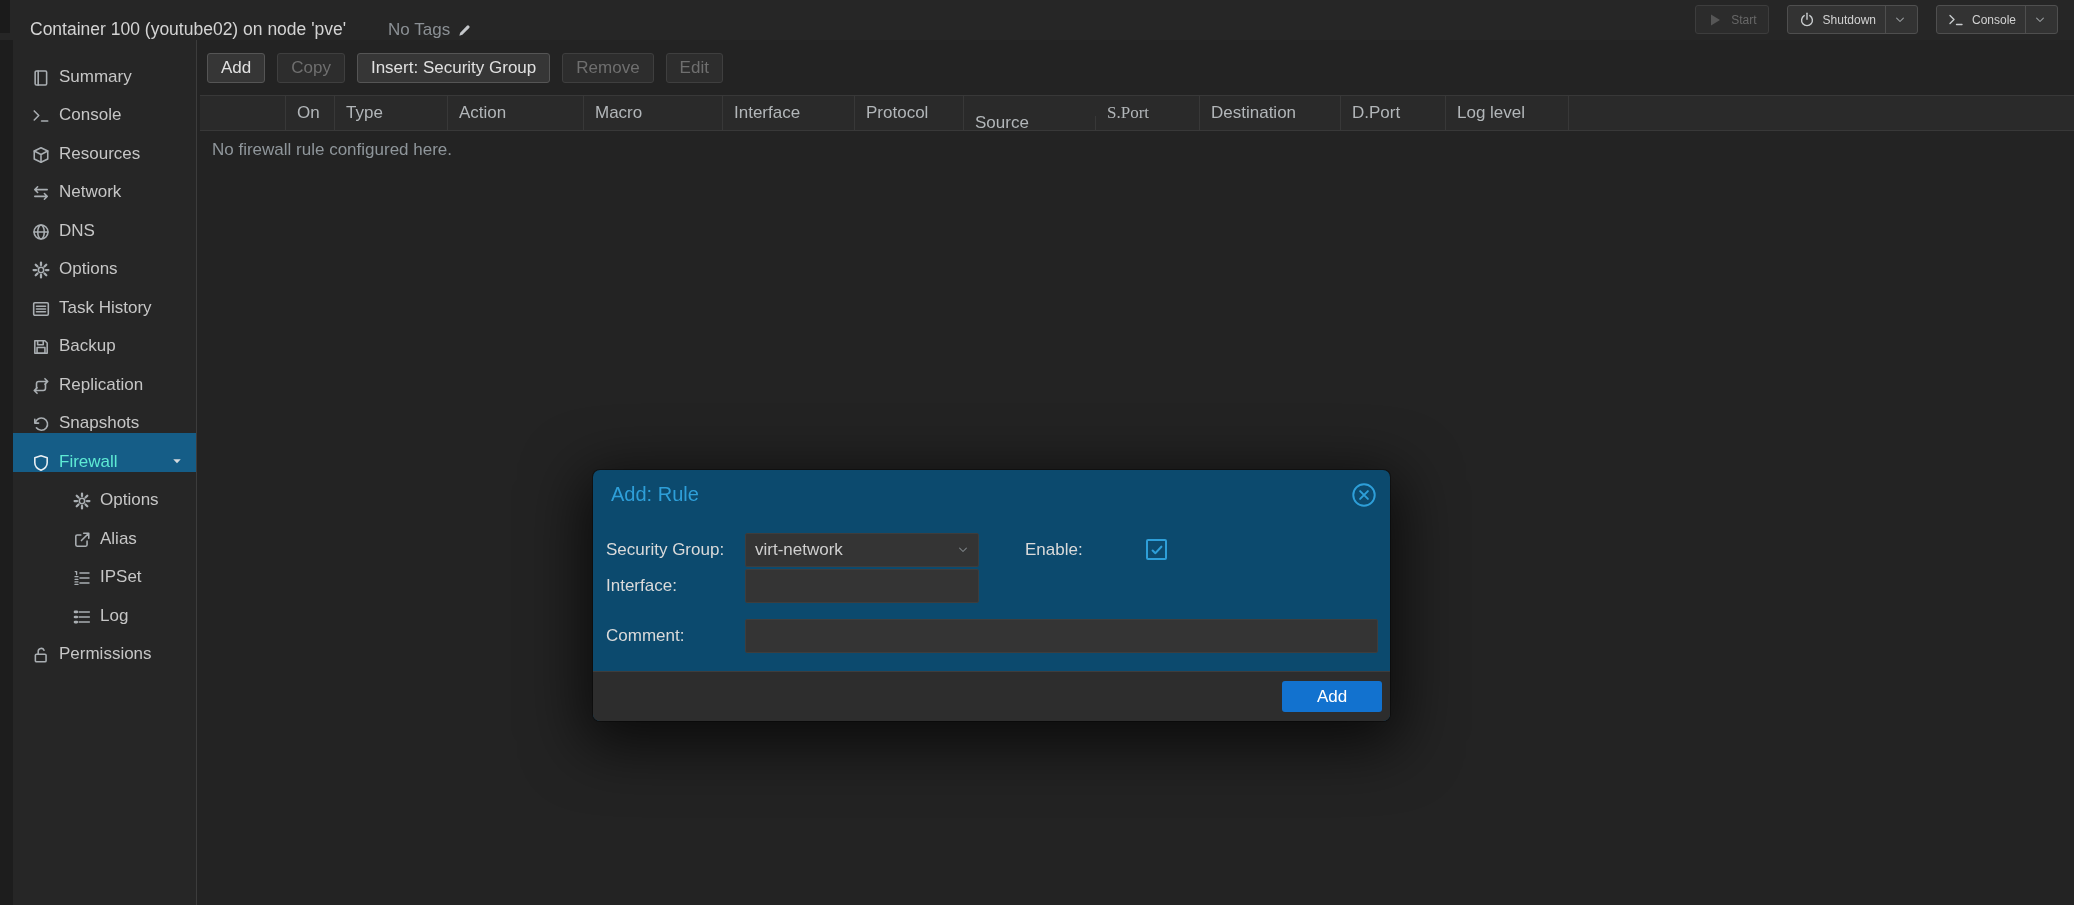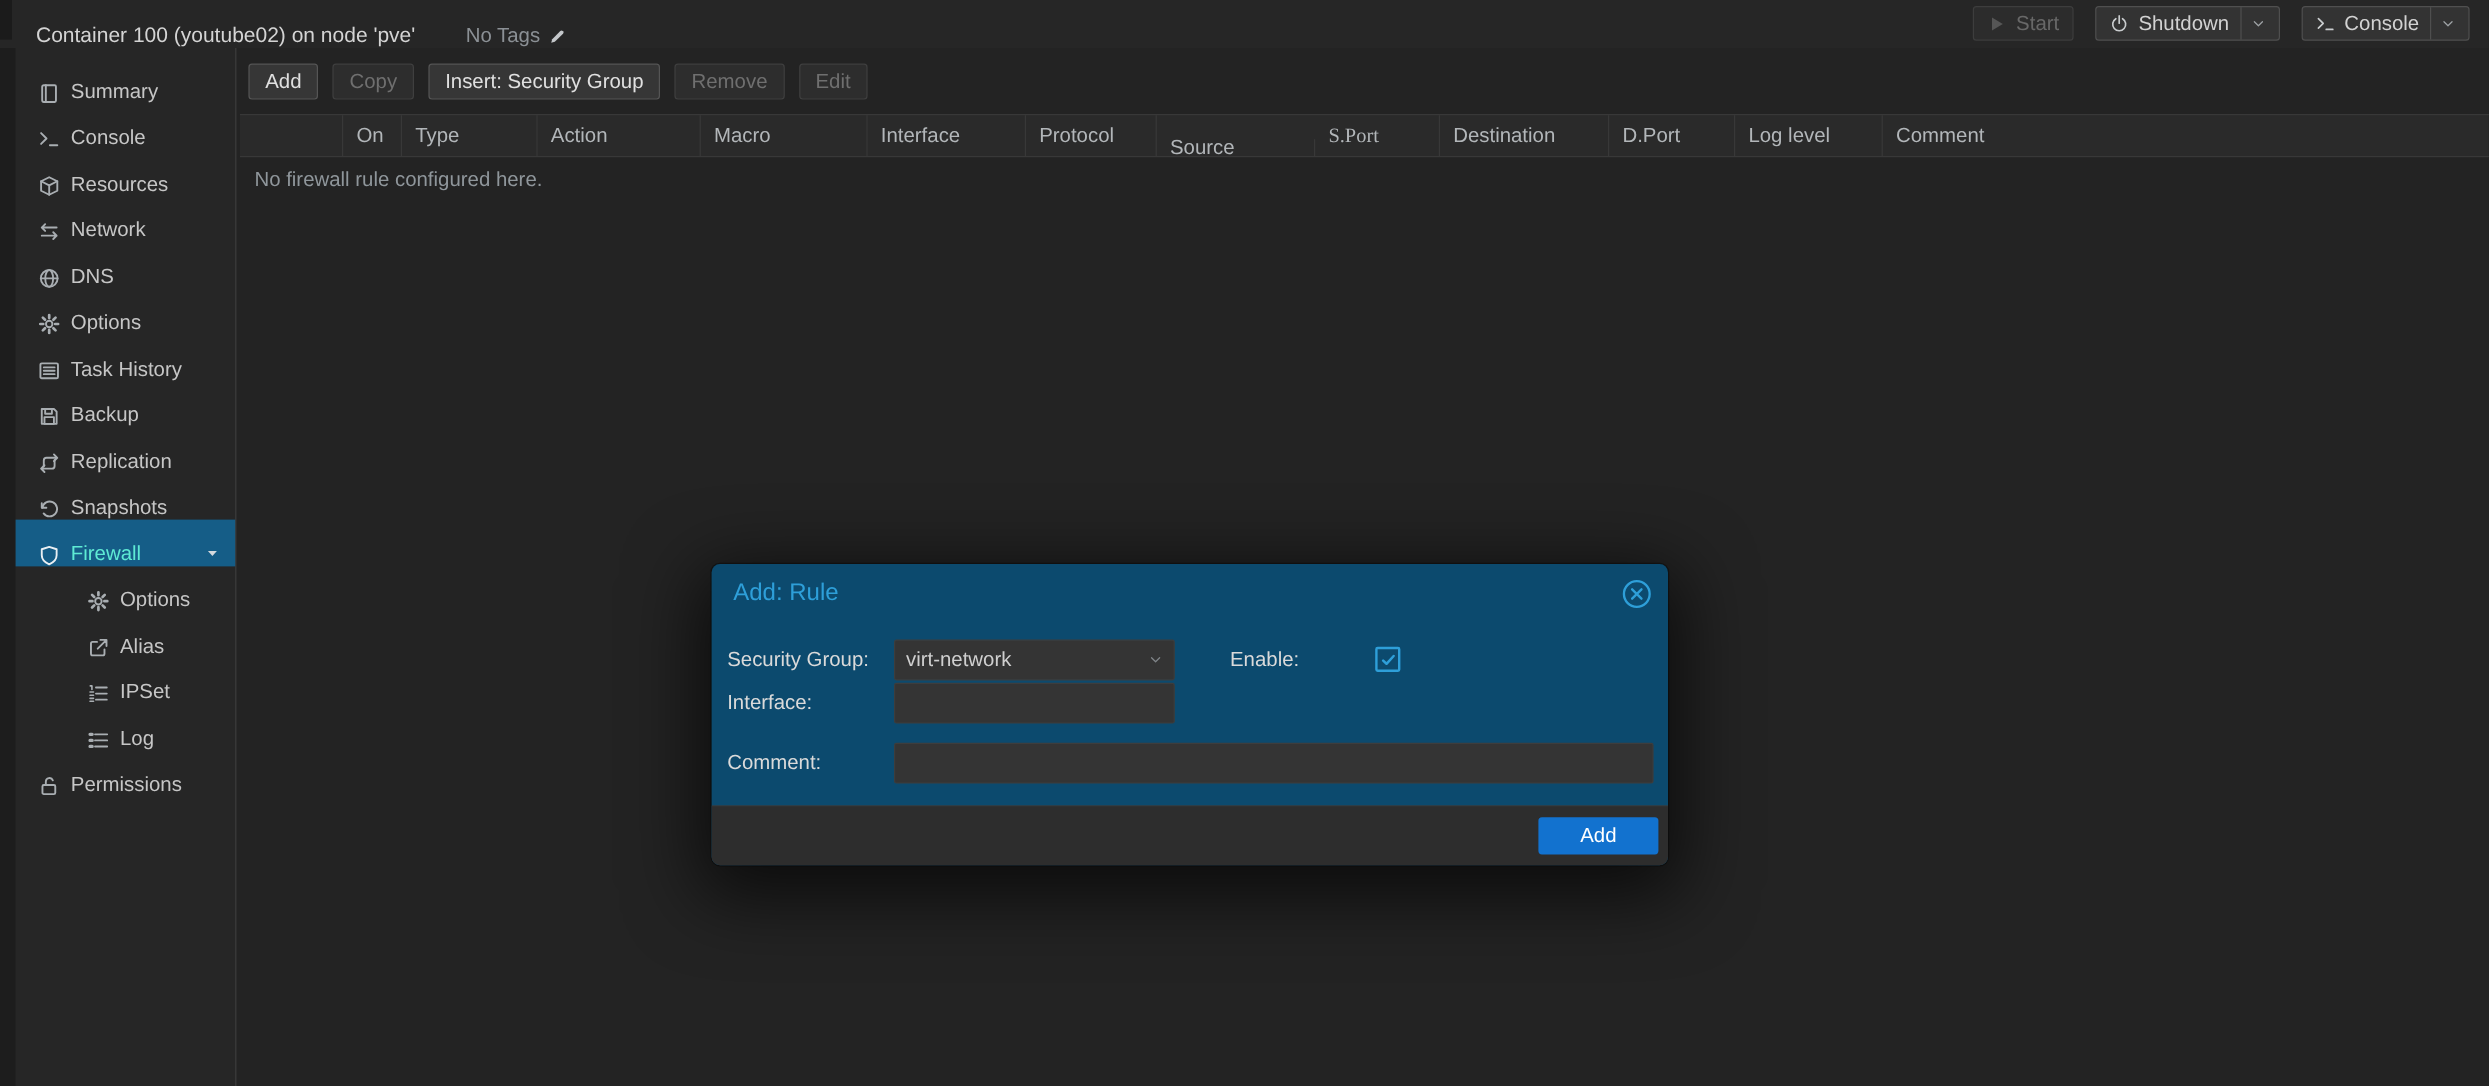--- a/index.html
+++ b/index.html
@@ -13,21 +13,21 @@
   .icon svg{display:block}
 
   
   .topbar{position:absolute;left:0;top:0;width:100%;height:40px;background:#262626;display:flex;align-items:flex-end}
   .corner-tab{position:absolute;left:0;top:0;width:10px;height:33px;background:#1b1b1b}
   .tb-title{margin-left:30px;font-size:17.5px;color:#d4d4d4;white-space:nowrap}
   .tb-tags{margin-left:42px;display:flex;align-items:center;gap:7px;color:#8b9095;font-size:17px;cursor:pointer}
   .tb-tags .icon{color:#c4c7ca}
   .tb-actions{position:absolute;right:16px;top:5px;display:flex;gap:18px;height:29px}
   .tb-btn{display:flex;align-items:center;height:29px;padding:0 11px;background:#333333;border:1px solid #4f4f4f;
-          border-radius:3px;color:#d2d2d2;font-size:17px;gap:8px;box-sizing:border-box;cursor:pointer}
+          border-radius:3px;color:#d2d2d2;font-size:12px;gap:8px;box-sizing:border-box;cursor:pointer}
   .tb-btn .icon{color:#c9ccce}
   .tb-btn .split{display:flex;align-items:center;align-self:stretch;margin-left:1px;padding-left:8px;border-left:1px solid #4f4f4f}
   .tb-btn .split .icon{color:#9da1a4}
   .tb-btn.disabled{color:#686868;border-color:#3d3d3d;background:#2c2c2c}
   .tb-btn.disabled .icon{color:#565656}
 
   
   .left-strip{position:absolute;left:0;top:40px;width:13px;bottom:0;background:#1d1d1d}
   .sidebar{position:absolute;left:13px;top:40px;width:184px;bottom:0;background:#262626;
            border-right:1px solid #3c3c3c;padding-top:8px;box-sizing:border-box}
@@ -296,21 +296,20 @@
       <div class="gh-cell" style="width: 113px;">Type</div>
       <div class="gh-cell" style="width: 136px;">Action</div>
       <div class="gh-cell" style="width: 139px;">Macro</div>
       <div class="gh-cell" style="width: 132px;">Interface</div>
       <div class="gh-cell" style="width: 109px;">Protocol</div>
       <div class="gh-cell" style="width: 132px; margin-top: 20px;">Source</div>
       <div class="gh-cell" style="width: 104px; font-family: Liberation Serif, serif;">S.Port</div>
       <div class="gh-cell" style="width: 141px;">Destination</div>
       <div class="gh-cell" style="width: 105px;">D.Port</div>
       <div class="gh-cell" style="width: 123px; text-align: center;">Log level</div>
-      <div class="gh-cell fill">Comment</div>
     </div>
   <div class="empty-msg">No firewall rule configured here.</div>
 </main>
 
 <section class="dialog">
   <span class="dlg-title">Add: Rule</span>
   <button class="dlg-close" id="dlgClose">
       <svg viewBox="0 0 16 16" width="26" height="26" fill="none" stroke="currentColor" stroke-linecap="round">
         <circle cx="8" cy="8" r="6.6" stroke-width="1.2"></circle>
         <path d="M5.6 5.6l4.8 4.8M10.4 5.6l-4.8 4.8" stroke-width="1.2"></path>

